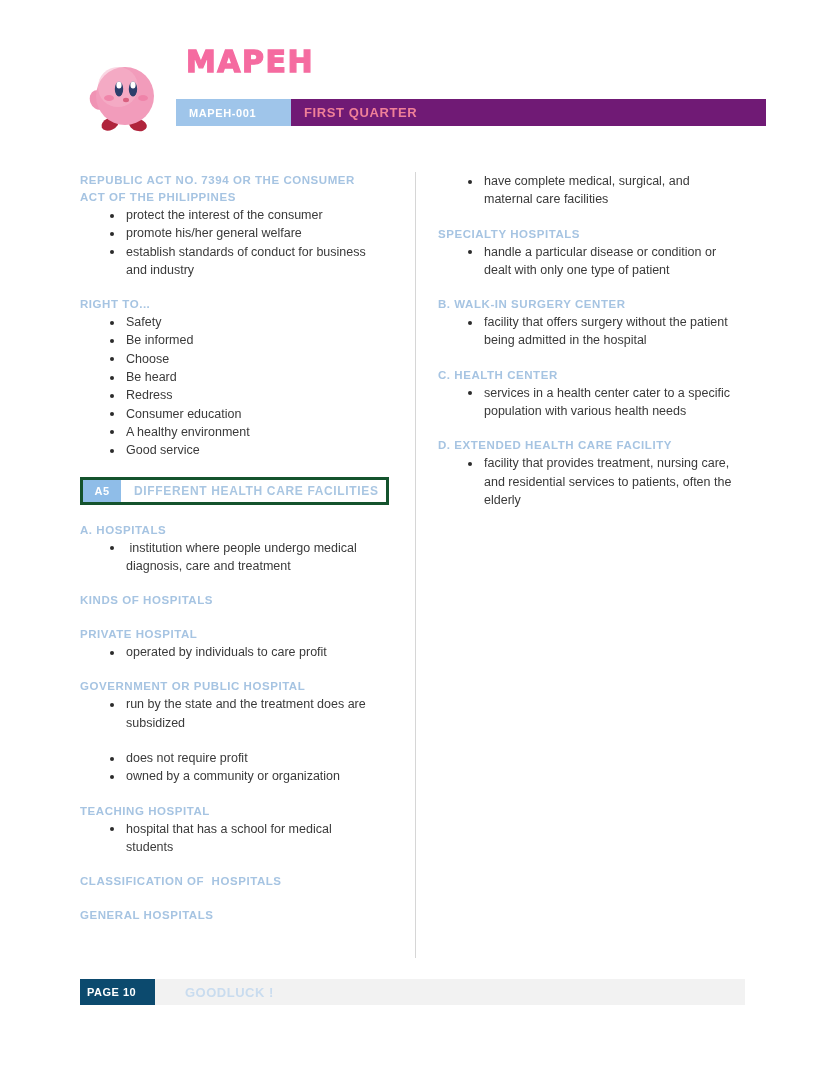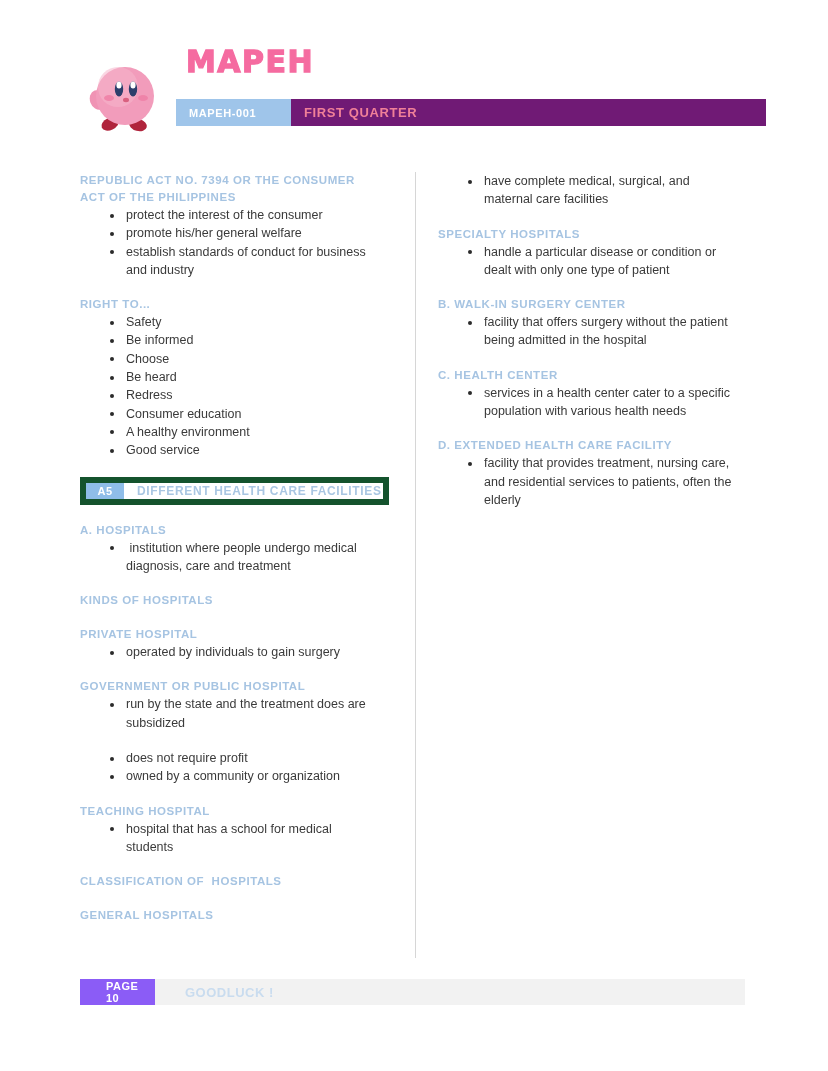--- a/index.html
+++ b/index.html
@@ -116,21 +116,21 @@
   }
 
   .gap-block { height: 17px; }
 
   
   .topic-box {
     display: flex;
     align-items: stretch;
     height: 28px;
     width: 309px;
-    border: 6px solid #14532d;
+    border: 3px solid #14532d;
     margin: 0;
   }
   .topic-badge {
     width: 38px;
     background: #8FBDE8;
     color: #ffffff;
     font-size: 11px;
     font-weight: bold;
     letter-spacing: 0.5px;
     display: flex; align-items: center; justify-content: center;
@@ -148,27 +148,27 @@
   
   .footer-bar {
     position: absolute;
     left: 80px; top: 979px;
     width: 665px; height: 26px;
     background: #f2f2f2;
     display: flex; align-items: stretch;
   }
   .footer-page {
     width: 75px;
-    background: #8b5cf6;
+    background: #0c4a6e;
     color: #ffffff;
     font-size: 11px;
     font-weight: bold;
     letter-spacing: 0.5px;
     display: flex; align-items: center;
-    padding-left: 26px;
+    padding-left: 7px;
   }
   .footer-note {
     flex: 1;
     color: #C9DCEF;
     font-size: 13px;
     font-weight: bold;
     letter-spacing: 0.5px;
     display: flex; align-items: center;
     padding-left: 30px;
   }
@@ -235,21 +235,21 @@
         <div class="gap-block"></div>
         <h3 class="section-heading">A. HOSPITALS</h3>
         <ul class="bullets">
           <li> institution where people undergo medical diagnosis, care and treatment</li>
         </ul>
         <div class="gap-block"></div>
         <h3 class="section-heading">KINDS OF HOSPITALS</h3>
         <div class="gap-block"></div>
         <h3 class="section-heading">PRIVATE HOSPITAL</h3>
         <ul class="bullets">
-          <li>operated by individuals to gain surgery</li>
+          <li>operated by individuals to care profit</li>
         </ul>
         <div class="gap-block"></div>
         <h3 class="section-heading">GOVERNMENT OR PUBLIC HOSPITAL</h3>
         <ul class="bullets">
           <li>run by the state and the treatment does are subsidized</li>
         </ul>
         <div class="gap-block"></div>
         <ul class="bullets">
           <li>does not require profit</li>
           <li>owned by a community or organization</li>

